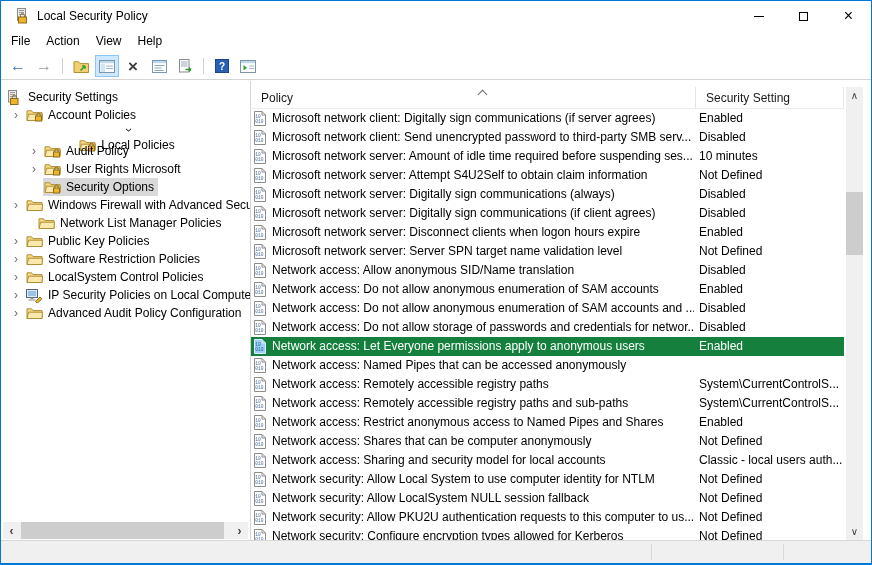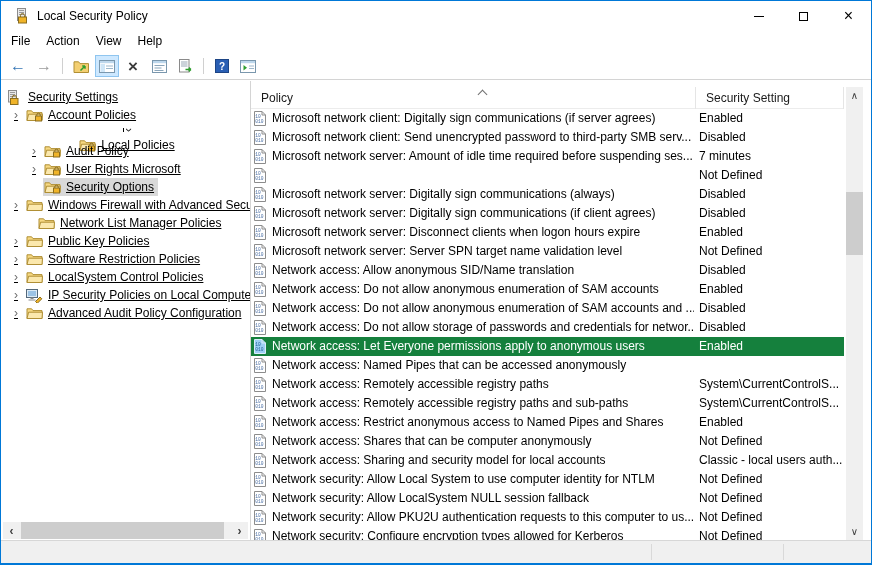--- a/index.html
+++ b/index.html
@@ -23,21 +23,21 @@
 
   
   .toolbar { height:27px; display:flex; align-items:center; padding-left:4px; border-bottom:1px solid #d4d4d4; }
   .tb-btn { width:24px; height:22px; display:flex; align-items:center; justify-content:center; margin:0 1px; border:1px solid transparent; }
   .tb-btn.active { background:#cde8ff; border:1px solid #8fc5ef; }
   .tb-ic { display:flex; align-items:center; justify-content:center; }
   .tb-sep { width:1px; height:16px; background:#d0d0d0; margin:0 5px; align-self:center; }
 
   
   .main { position:absolute; top:80px; left:0; right:0; bottom:23px; display:flex; background:#fff; }
-  .tree-pane { position:relative; width:250px; border-right:1px solid #d4d4d4; padding-top:7px; overflow:hidden; flex:none;text-decoration:underline; }
+  .tree-pane { position:relative; width:250px; border-right:1px solid #d4d4d4; padding-top:7px; overflow:hidden; flex:none; }
   .tree-row { height:18px; display:flex; align-items:center; white-space:nowrap; }
   .expander { width:18px; flex:none; text-align:center; color:#6d6d6d; font-size:12px; line-height:1; }
   .expander.expanded { transform:rotate(90deg); color:#222; }
   .tree-core { display:flex; align-items:center; padding:1px 4px 1px 1px; height:18px; }
   .tree-core.selected { background:#d9d9d9; }
   .ticon { width:18px; height:15px; flex:none; margin-right:4px; display:flex; align-items:center; }
   .tlabel { white-space:nowrap; }
 
   .tree-hscroll { position:absolute; left:2px; bottom:1px; width:245px; height:17px; background:#f0f0f0; display:flex; }
   .hs-arrow { width:17px; height:17px; flex:none; display:flex; align-items:center; justify-content:center; color:#404040; font-size:12px; font-weight:bold; }
@@ -403,29 +403,30 @@
             <span class="setting">Disabled</span>
           </div>
           <div class="lrow">
             <span class="doc"><svg width="14" height="15" viewBox="0 0 14 15">
                 <path d="M1.5 0.5 H9 L12.5 4 V14.5 H1.5 Z" fill="#ffffff" stroke="#8c8c8c"></path>
                 <path d="M9 0.5 V4 H12.5" fill="none" stroke="#8c8c8c"></path>
                 <text x="2.2" y="7.2" font-size="4.6" font-family="Liberation Mono, monospace" fill="#4a6fa5">10</text>
                 <text x="2.2" y="12.4" font-size="4.6" font-family="Liberation Mono, monospace" fill="#4a6fa5">010</text>
               </svg></span>
             <span class="policy">Microsoft network server: Amount of idle time required before suspending ses...</span>
-            <span class="setting">7 minutes</span>
-          </div>
-          <div class="lrow">
-            <span class="doc"><svg width="14" height="15" viewBox="0 0 14 15">
-                <path d="M1.5 0.5 H9 L12.5 4 V14.5 H1.5 Z" fill="#ffffff" stroke="#8c8c8c"></path>
-                <path d="M9 0.5 V4 H12.5" fill="none" stroke="#8c8c8c"></path>
-                <text x="2.2" y="7.2" font-size="4.6" font-family="Liberation Mono, monospace" fill="#4a6fa5">10</text>
-                <text x="2.2" y="12.4" font-size="4.6" font-family="Liberation Mono, monospace" fill="#4a6fa5">010</text>
-              </svg></span>
+            <span class="setting">10 minutes</span>
+          </div>
+          <div class="lrow">
+            <span class="doc"><svg width="14" height="15" viewBox="0 0 14 15">
+                <path d="M1.5 0.5 H9 L12.5 4 V14.5 H1.5 Z" fill="#ffffff" stroke="#8c8c8c"></path>
+                <path d="M9 0.5 V4 H12.5" fill="none" stroke="#8c8c8c"></path>
+                <text x="2.2" y="7.2" font-size="4.6" font-family="Liberation Mono, monospace" fill="#4a6fa5">10</text>
+                <text x="2.2" y="12.4" font-size="4.6" font-family="Liberation Mono, monospace" fill="#4a6fa5">010</text>
+              </svg></span>
+            <span class="policy">Microsoft network server: Attempt S4U2Self to obtain claim information</span>
             <span class="setting">Not Defined</span>
           </div>
           <div class="lrow">
             <span class="doc"><svg width="14" height="15" viewBox="0 0 14 15">
                 <path d="M1.5 0.5 H9 L12.5 4 V14.5 H1.5 Z" fill="#ffffff" stroke="#8c8c8c"></path>
                 <path d="M9 0.5 V4 H12.5" fill="none" stroke="#8c8c8c"></path>
                 <text x="2.2" y="7.2" font-size="4.6" font-family="Liberation Mono, monospace" fill="#4a6fa5">10</text>
                 <text x="2.2" y="12.4" font-size="4.6" font-family="Liberation Mono, monospace" fill="#4a6fa5">010</text>
               </svg></span>
             <span class="policy">Microsoft network server: Digitally sign communications (always)</span>

